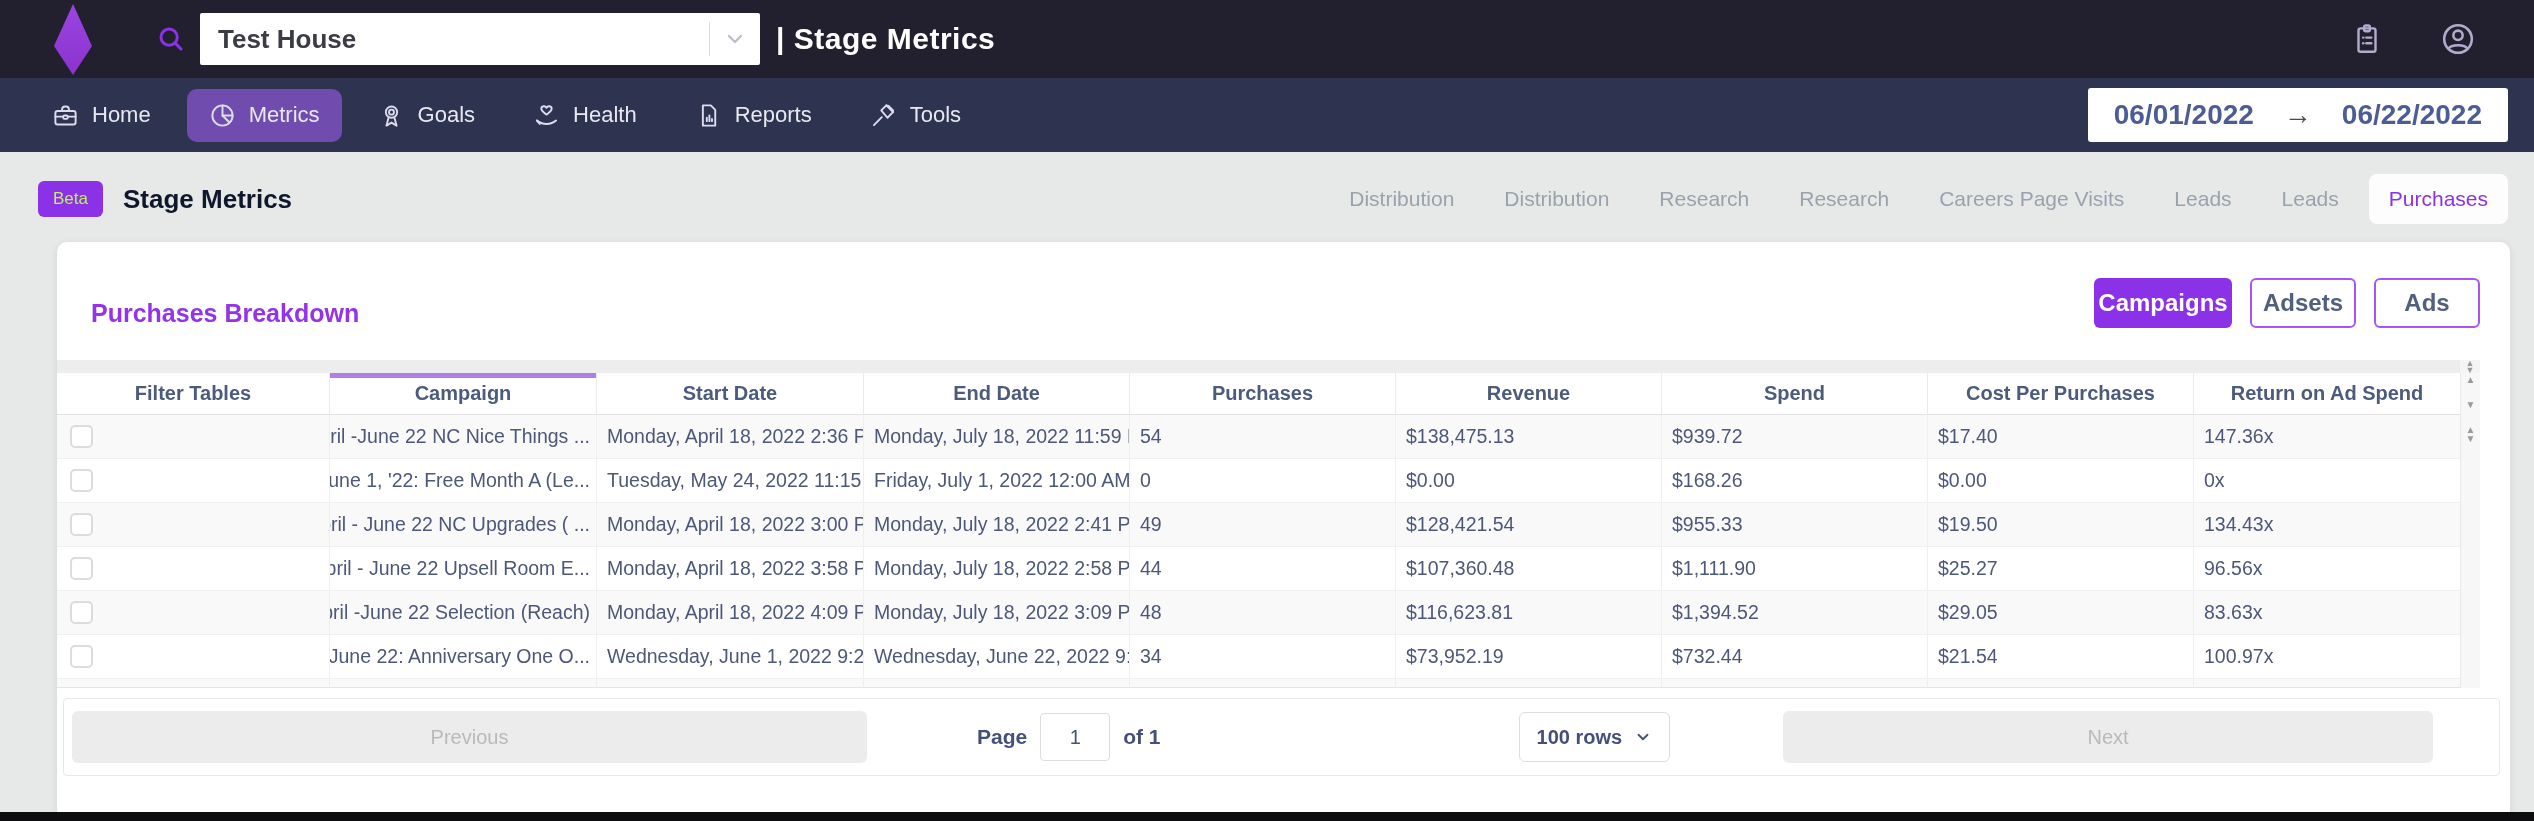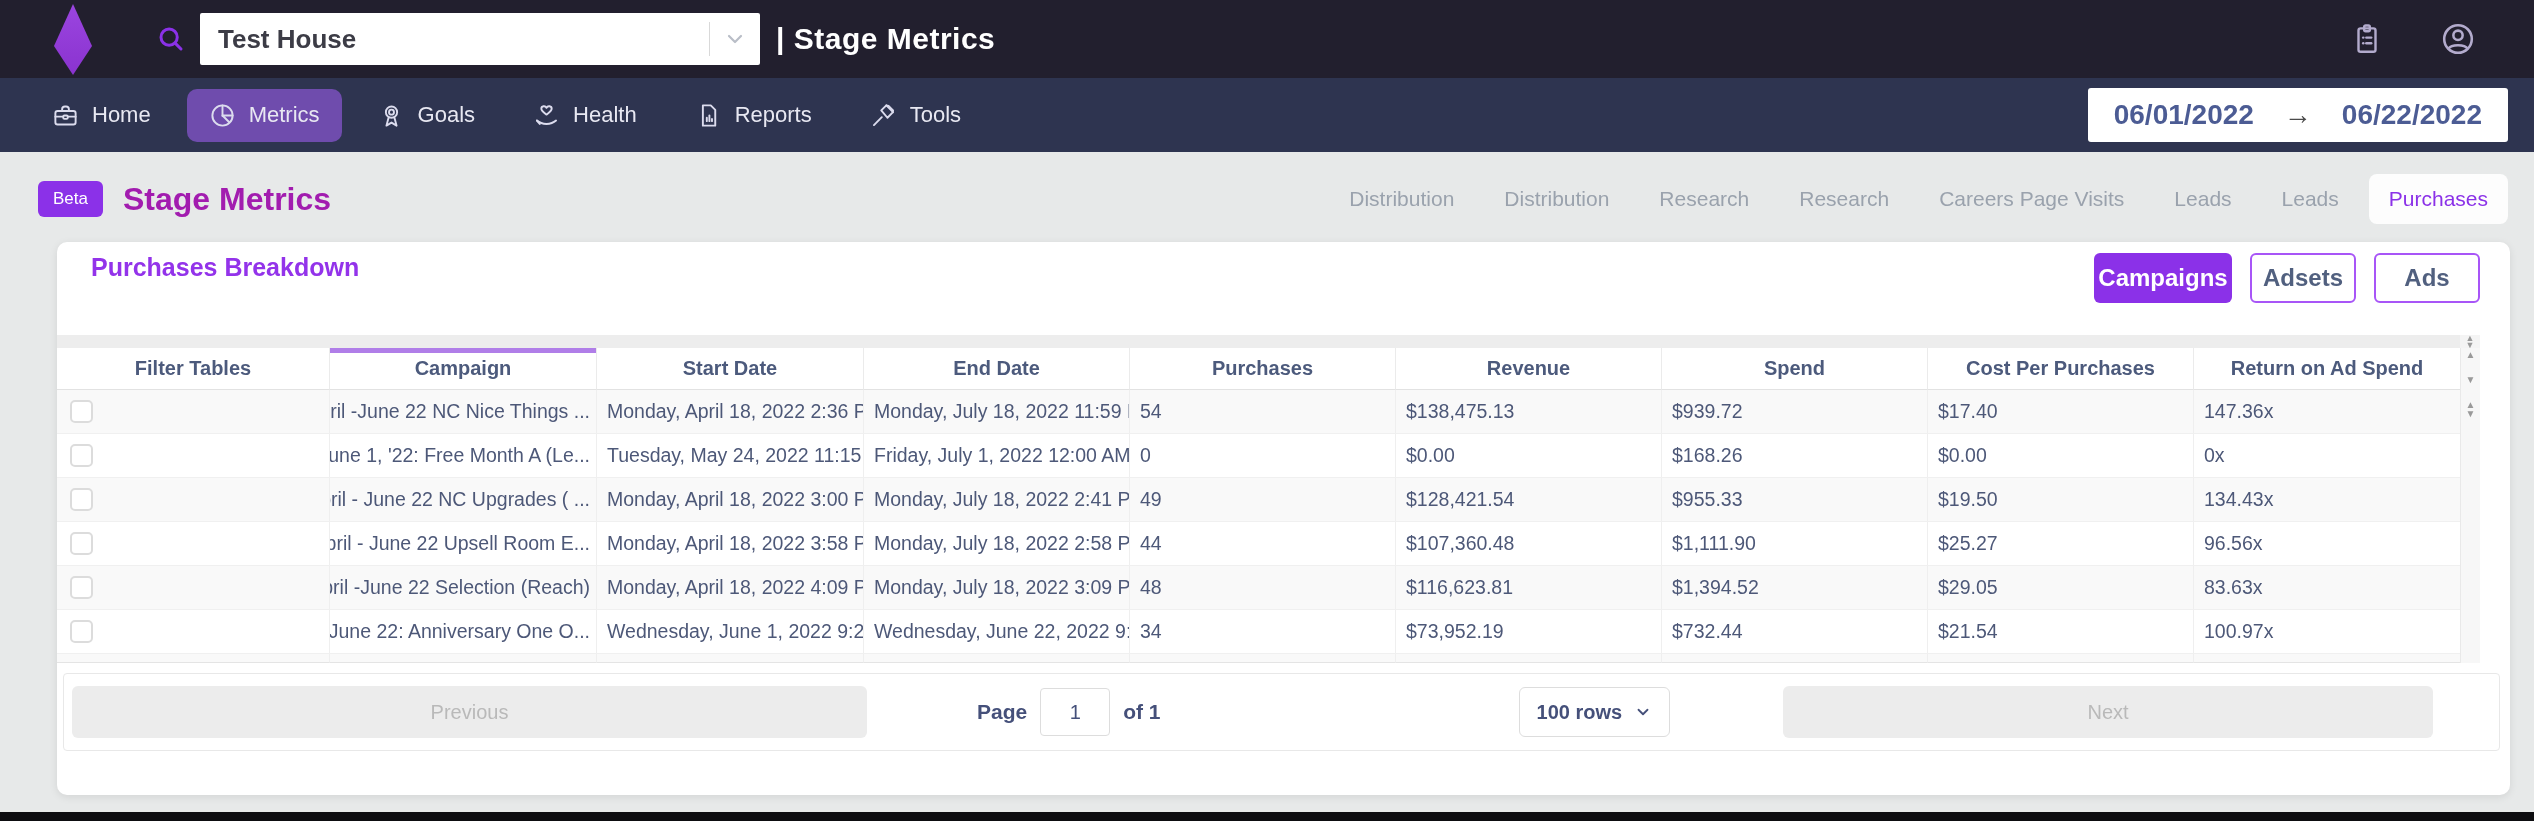--- a/index.html
+++ b/index.html
@@ -24,29 +24,29 @@
   
   .nav-bar { height: 74px; background: #2e3450; display: flex; align-items: center; padding-left: 30px; gap: 14px; }
   .nav-item { display: flex; align-items: center; gap: 13px; color: #e8e8f2; font-size: 22px; padding: 13px 22px; border-radius: 10px; cursor: default; white-space: nowrap; }
   .nav-item[data-state="active"] { background: #6f4cad; }
   .nav-item .nicon { display: flex; color: #dcdcee; }
   .date-range { margin-left: auto; margin-right: 26px; background: #ffffff; border-radius: 3px; padding: 11px 26px; display: flex; gap: 30px; align-items: center; font-size: 28px; font-weight: bold; color: #4c5c94; }
   .date-arrow { color: #4a4a4a; font-weight: normal; font-size: 28px; }
 
   
   .page-head { display: flex; align-items: center; padding: 22px 26px 14px 38px; }
-  .beta-badge { background: #8b31e8; color: #ffffff; font-size: 17px; border-radius: 6px; padding: 8px 15px; }
-  .page-title { color: #a21caf; font-size: 32px; font-weight: bold; margin-left: 20px; }
+  .beta-badge { background: #8b31e8; color: #bef264; font-size: 17px; border-radius: 6px; padding: 8px 15px; }
+  .page-title { color: #0f172a; font-size: 26px; font-weight: bold; margin-left: 20px; }
   .tabs { margin-left: auto; display: flex; align-items: center; gap: 10px; }
   .tab { color: #9aa2ad; font-size: 21px; padding: 13px 20px; border-radius: 8px; white-space: nowrap; }
   .tab[data-state="active"] { background: #fdfdfd; color: #8b31e8; }
 
   
   .card { margin: 4px 24px 0 57px; background: #ffffff; border-radius: 10px; box-shadow: 0 2px 8px rgba(0,0,0,.09); padding-bottom: 44px; }
-  .card-head { display: flex; align-items: flex-start; padding: 11px 30px 20px 34px; }
+  .card-head { display: flex; align-items: flex-end; padding: 36px 30px 20px 34px; }
   .card-heading { color: #9333ea; font-size: 25px; font-weight: bold; }
   .btn-group { margin-left: auto; display: flex; gap: 18px; }
   .btn { font-size: 24px; font-weight: bold; border-radius: 6px; text-align: center; display: flex; align-items: center; justify-content: center; height: 50px; }
   .btn[data-state="filled"] { background: #8b31e8; color: #ffffff; width: 138px; border: none; }
   .btn[data-state="outline"] { background: #ffffff; color: #51607f; border: 2px solid #a855f7; width: 106px; }
 
   
   .table-area { margin-top: 12px; }
   .scrollrow { display: flex; }
   .hscroll { width: 2403px; height: 13px; background: #ededed; }

